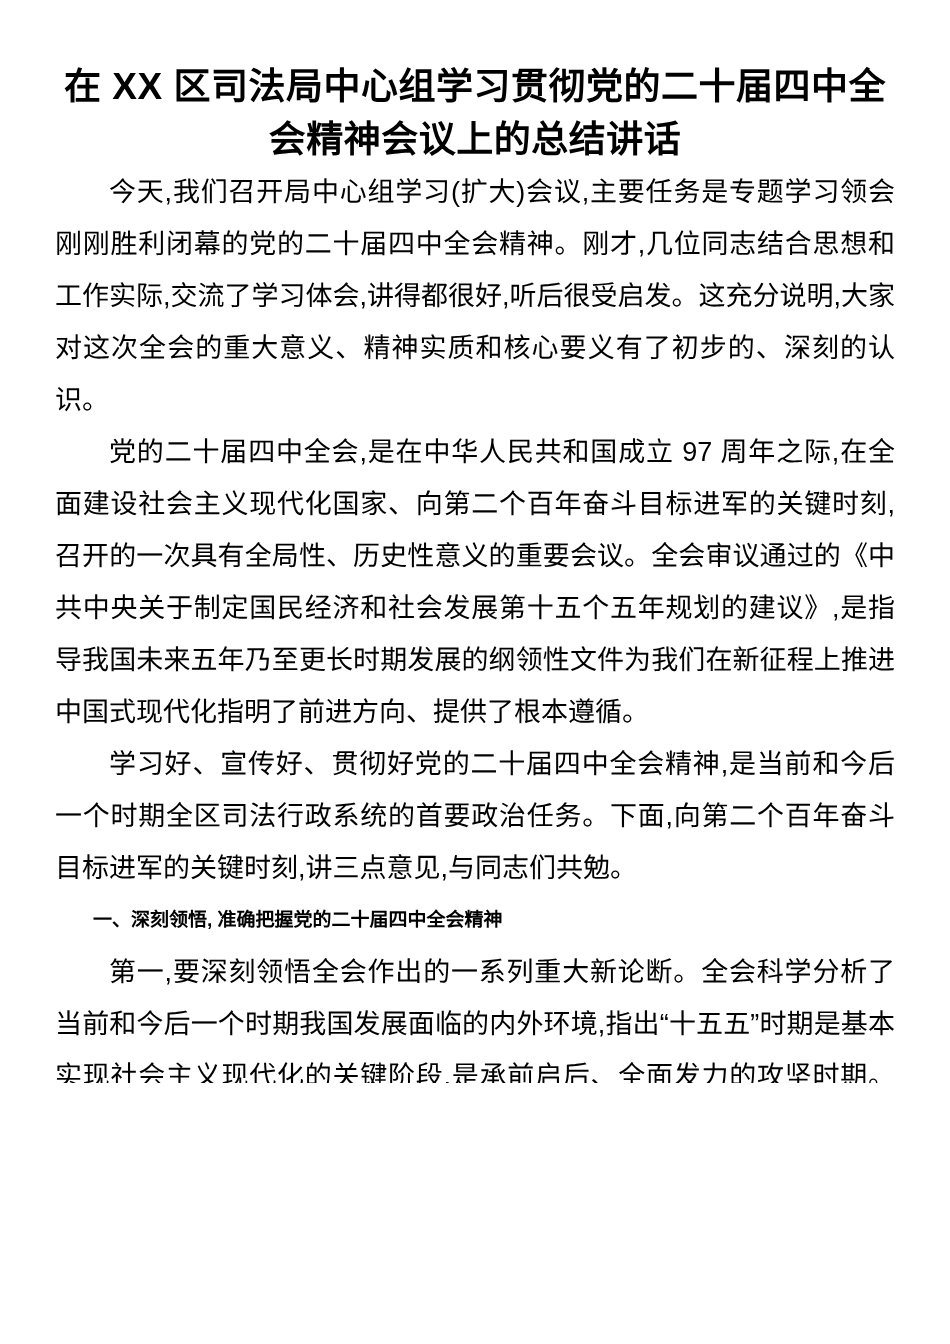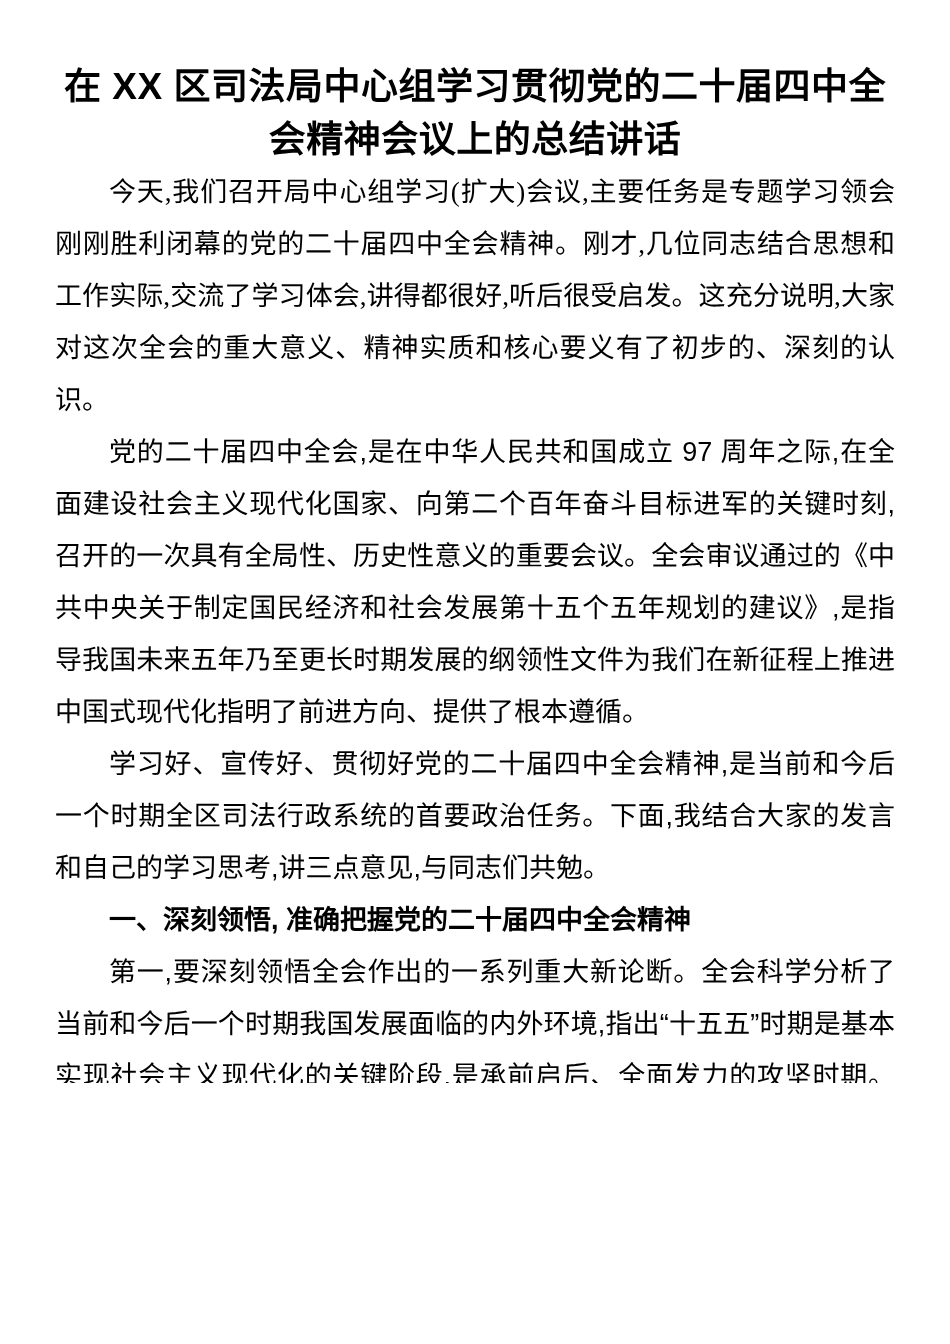--- a/index.html
+++ b/index.html
@@ -49,46 +49,45 @@
     margin: 0;
     font-size: 27px;
     line-height: 52px;
     text-align: justify;
     text-justify: inter-ideograph;
     text-indent: 2em;
     word-break: break-all;
   }
   .para.first-body {
     padding-top: 0;
-    font-family: Liberation Serif, serif;
   }
   .section-heading {
     margin: 0;
-    font-size: 27px;
+    font-size: 19px;
     font-weight: 700;
     line-height: 52px;
     text-align: left;
     text-indent: 2em;
     word-break: break-all;
   }
 </style>
 </head>
 <body>
 
 <div class="page">
   <div class="content">
 
     <h1 class="doc-title">在 XX 区司法局中心组学习贯彻党的二十届四中全会精神会议上的总结讲话</h1>
 
 
     <p class="para first-body">今天,我们召开局中心组学习(扩大)会议,主要任务是专题学习领会刚刚胜利闭幕的党的二十届四中全会精神。刚才,几位同志结合思想和工作实际,交流了学习体会,讲得都很好,听后很受启发。这充分说明,大家对这次全会的重大意义、精神实质和核心要义有了初步的、深刻的认识。</p>
 
     <p class="para">党的二十届四中全会,是在中华人民共和国成立 97 周年之际,在全面建设社会主义现代化国家、向第二个百年奋斗目标进军的关键时刻,召开的一次具有全局性、历史性意义的重要会议。全会审议通过的《中共中央关于制定国民经济和社会发展第十五个五年规划的建议》,是指导我国未来五年乃至更长时期发展的纲领性文件为我们在新征程上推进中国式现代化指明了前进方向、提供了根本遵循。</p>
 
-    <p class="para">学习好、宣传好、贯彻好党的二十届四中全会精神,是当前和今后一个时期全区司法行政系统的首要政治任务。下面,我结合大家的发言和自己的学习思考,讲三点意见,与同志们共勉。</p>
+    <p class="para">学习好、宣传好、贯彻好党的二十届四中全会精神,是当前和今后一个时期全区司法行政系统的首要政治任务。下面,向第二个百年奋斗目标进军的关键时刻,讲三点意见,与同志们共勉。</p>
 
     <p class="section-heading">一、深刻领悟, 准确把握党的二十届四中全会精神</p>
 
 
     <p class="para">第一,要深刻领悟全会作出的一系列重大新论断。全会科学分析了当前和今后一个时期我国发展面临的内外环境,指出“十五五”时期是基本实现社会主义现代化的关键阶段,是承前启后、全面发力的攻坚时期。这一重大判断,精</p>
 
   </div>
 </div>
 
 </body></html>

